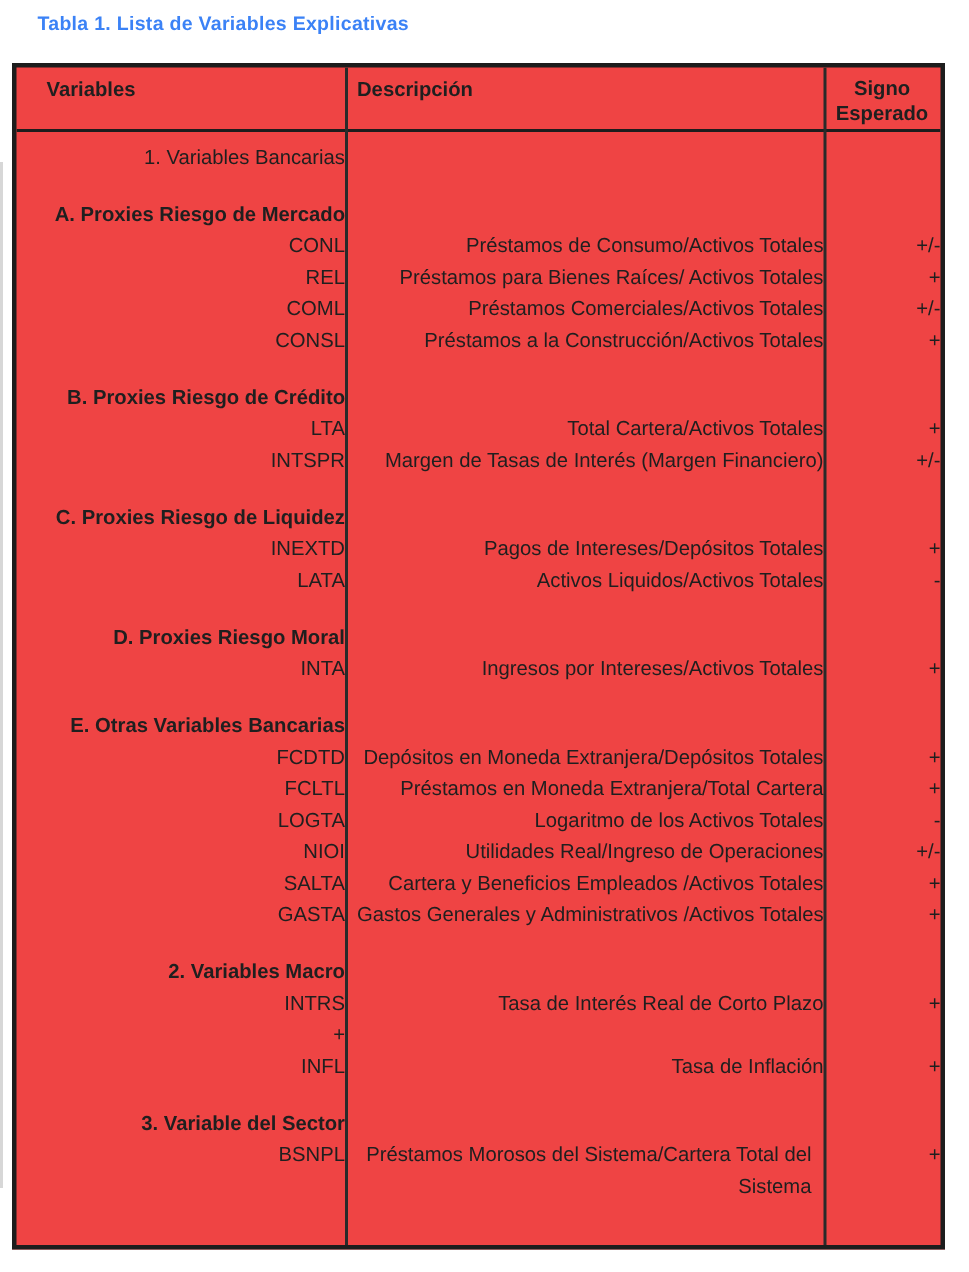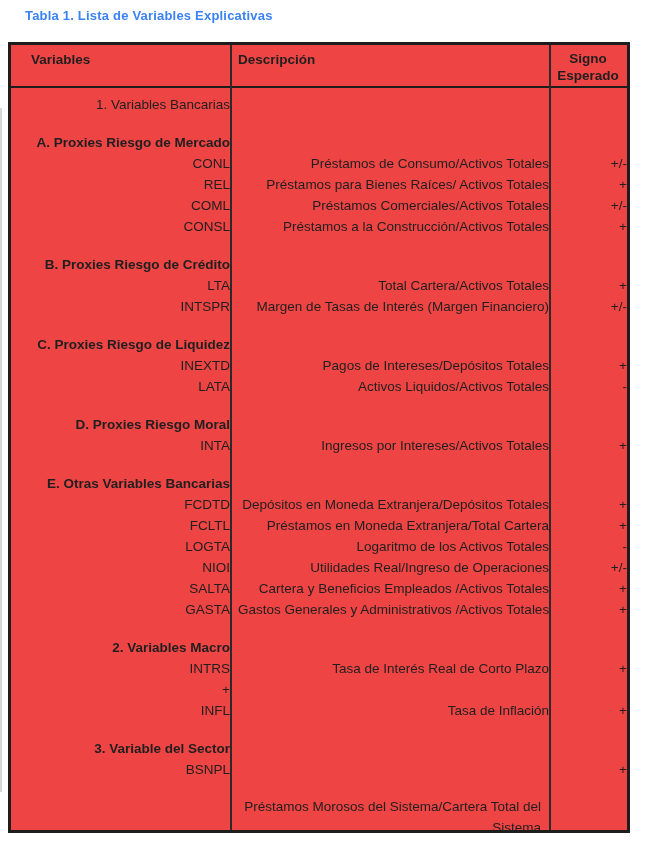--- a/index.html
+++ b/index.html
@@ -34,21 +34,21 @@
   .section{margin-top:17px;}
   .section:first-child{margin-top:0;}
   .line{
     display:grid;grid-template-columns:219px 319px 1fr;
     font-size:13.5px;line-height:21px;align-items:start;
   }
   .cell{min-height:21px;}
   .c-var{padding-left:8px;white-space:nowrap;}
   .c-desc{padding-left:8px;white-space:nowrap;}
   .c-sign{padding-left:25px;white-space:nowrap;}
-  .line.wrap .c-desc{white-space:normal;padding-right:8px;margin-top:37px;}
+  .line.wrap .c-desc{white-space:normal;padding-right:8px;}
   .bold{font-weight:bold;}
 </style>
 </head>
 <body>
 
 <div class="caption">Tabla 1. Lista de Variables Explicativas</div>
 
 <div class="scan-edge"></div>
 
 <div class="vtable">

